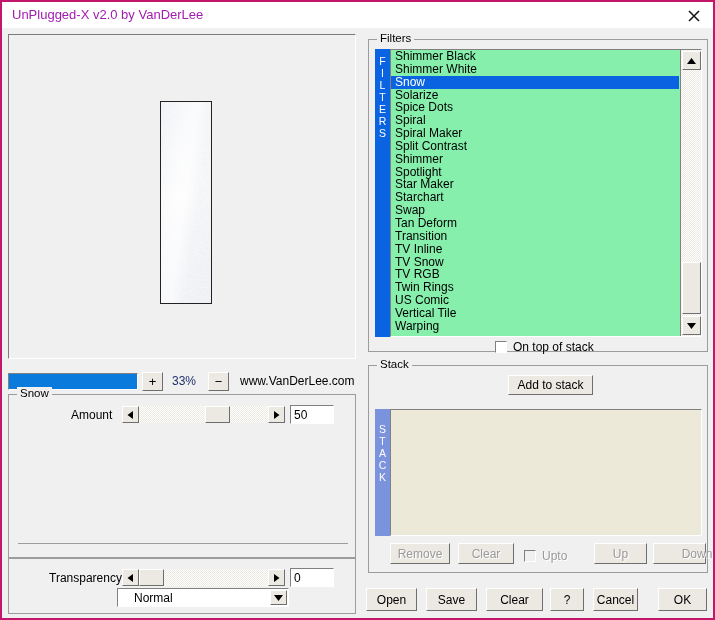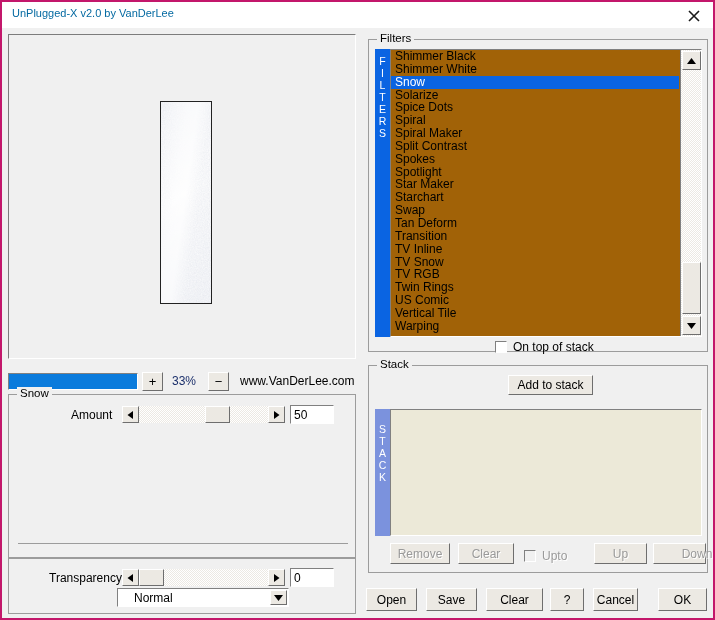--- a/index.html
+++ b/index.html
@@ -22,22 +22,22 @@
     background: #f0f0f0;
   }
   
   #titlebar {
     position: absolute; left: 0; top: 0;
     width: 711px; height: 26px;
     background: #ffffff;
   }
   #title-text {
     position: absolute; left: 10px; top: 5px;
-    font-size: 11px;
-    color: #0369a1;
+    font-size: 13px;
+    color: #a21caf;
     white-space: nowrap;
   }
   #close-btn {
     position: absolute; right: 8px; top: 3px;
     width: 22px; height: 20px;
     background: #ffffff;
     cursor: pointer;
   }
   #close-btn svg { display: block; margin: 4px auto; }
   .btn {
@@ -268,21 +268,21 @@
     text-align: center;
     padding-top: 6px;
     box-sizing: border-box;
     line-height: 12px;
     letter-spacing: 0;
   }
   #filters-list {
     position: absolute;
     left: 21px; top: 9px;
     width: 312px; height: 288px;
-    background: #a16207;
+    background: #86efac;
     border-top: 1px solid #808080;
     border-left: 1px solid #808080;
     border-right: 1px solid #ffffff;
     border-bottom: 1px solid #ffffff;
     box-sizing: border-box;
     overflow: hidden;
   }
   #filters-items {
     position: absolute; left: 0; top: 0; right: 22px;
   }
@@ -520,21 +520,21 @@
     <div id="filters-list">
       <div id="filters-items">
           <div class="filter-item">Shimmer Black</div>
           <div class="filter-item">Shimmer White</div>
           <div class="filter-item selected">Snow</div>
           <div class="filter-item">Solarize</div>
           <div class="filter-item">Spice Dots</div>
           <div class="filter-item">Spiral</div>
           <div class="filter-item">Spiral Maker</div>
           <div class="filter-item">Split Contrast</div>
-          <div class="filter-item">Spokes</div>
+          <div class="filter-item">Shimmer</div>
           <div class="filter-item">Spotlight</div>
           <div class="filter-item">Star Maker</div>
           <div class="filter-item">Starchart</div>
           <div class="filter-item">Swap</div>
           <div class="filter-item">Tan Deform</div>
           <div class="filter-item">Transition</div>
           <div class="filter-item">TV Inline</div>
           <div class="filter-item">TV Snow</div>
           <div class="filter-item">TV RGB</div>
           <div class="filter-item">Twin Rings</div>

